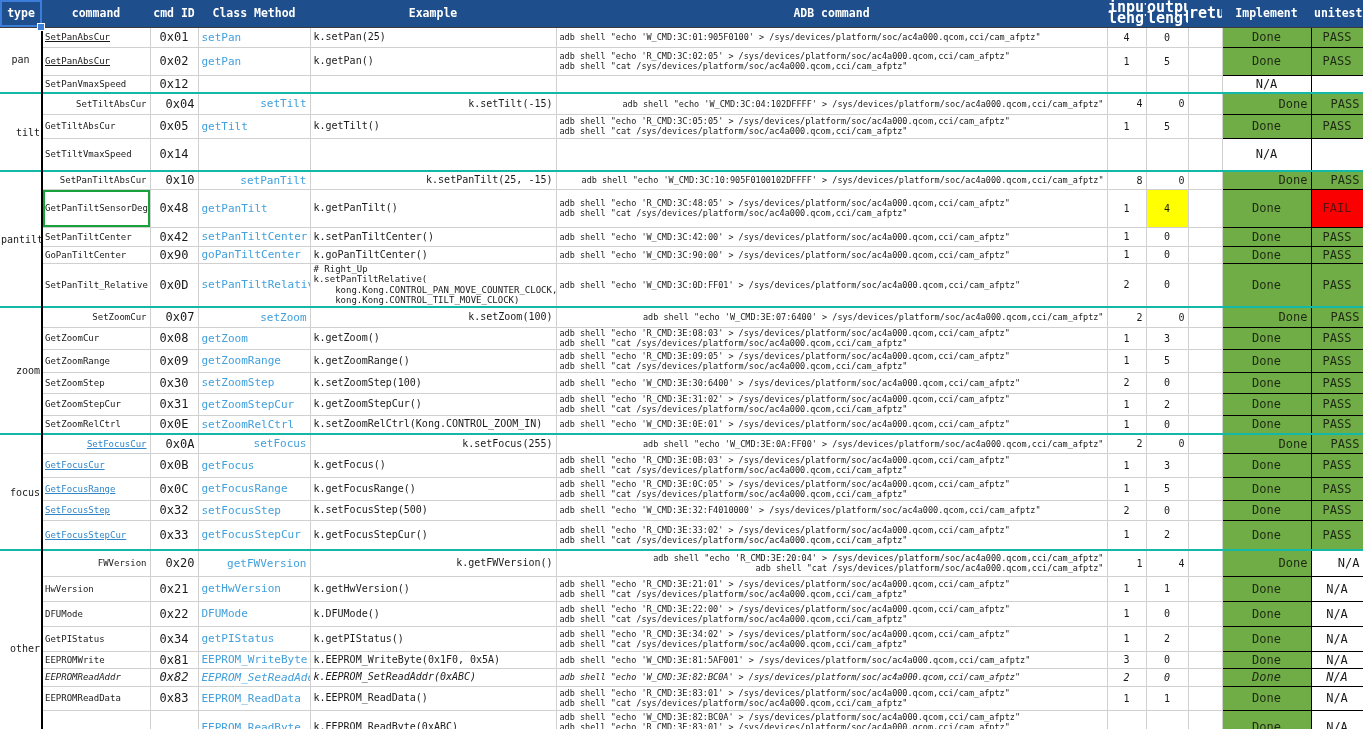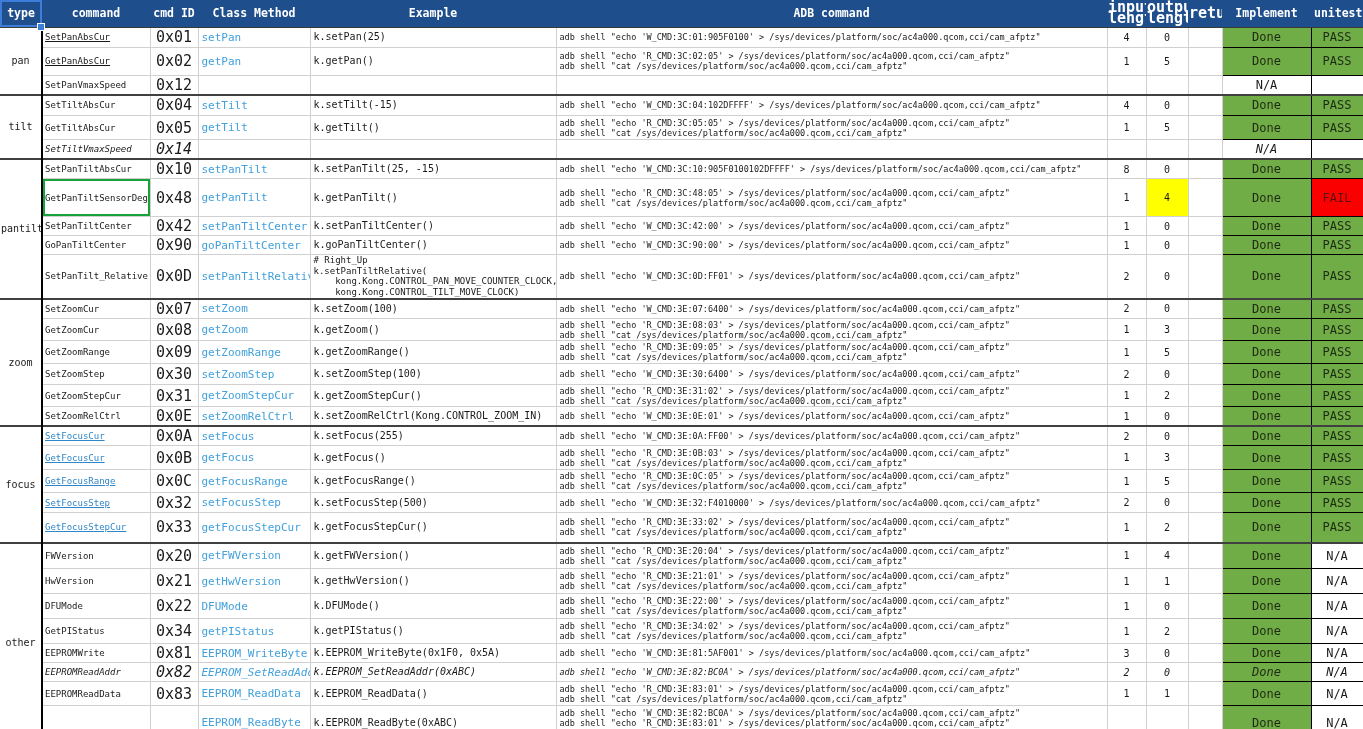--- a/index.html
+++ b/index.html
@@ -14,29 +14,29 @@
            text-align:center;}
   thead th.narrow{font-size:15px;line-height:11px;white-space:normal;padding:0 1px;}
   thead th.sel-blue{box-shadow:inset 0 0 0 2px var(--selection-blue,#3B7DD8);
                     position:relative;overflow:visible;}
   thead th.sel-blue::after{content:'';position:absolute;right:-3px;bottom:-4px;
                     width:6px;height:6px;background:var(--selection-blue,#3B7DD8);
                     border:1px solid #fff;z-index:4;}
 
   tbody td{border-right:1px solid #d0d0d0;border-top:1px solid #d0d0d0;
            font-size:10px;color:#1a1a1a;}
-  tr.sec-start td{border-top:2px solid #404040;}
+  tr.sec-start td{border-top:2px solid #14b8a6;text-align:right;}
   tr.last-row td{border-bottom:2px solid #000;}
 
   td.c-type{border-right:2px solid #000;text-align:center;font-size:10px;padding:0 1px;}
   td.c-cmd{font-size:9px;padding-left:2px;white-space:nowrap;}
   td.c-cmd.sel-green{box-shadow:inset 0 0 0 2px var(--selection-green,#17A23B);}
   span.u-dark{text-decoration:underline;color:#1a1a1a;text-align:right;}
   span.u-blue{text-decoration:underline;color:var(--link-blue,#2F86C9);}
-  td.c-id{text-align:center;font-size:15px;margin-top:11px;}
+  td.c-id{text-align:center;font-size:12px;margin-top:11px;}
   td.c-method{color:var(--method-blue,#42A0DC);font-size:11px;white-space:nowrap;}
   td.c-ex{font-size:10px;}
   td.c-ex div{white-space:pre;line-height:12px;}
   td.c-ex.multi{font-size:9px;}
   td.c-ex.multi div{line-height:10.5px;}
   td.c-adb{font-size:8.5px;}
   td.c-adb div{white-space:pre;line-height:10px;}
   td.c-num{text-align:center;font-size:10px;}
   td.c-num.yellow{background:var(--highlight-yellow,#FFFF00);}
   td.c-ret{font-size:10px;}
@@ -154,21 +154,21 @@
           <td class="c-adb">
             <div>adb shell "echo 'R_CMD:3C:05:05' &gt; /sys/devices/platform/soc/ac4a000.qcom,cci/cam_afptz"</div>
             <div>adb shell "cat /sys/devices/platform/soc/ac4a000.qcom,cci/cam_afptz"</div>
           </td>
           <td class="c-num">1</td>
           <td class="c-num">5</td>
           <td class="c-ret"></td>
           <td class="c-impl g">Done</td>
           <td class="c-unit pass">PASS</td>
         </tr>
-        <tr style="height: 18px; font-style: italic;">
+        <tr style="height: 33px;">
           <td class="c-cmd"><span>SetTiltVmaxSpeed</span></td>
           <td class="c-id">0x14</td>
           <td class="c-method"></td>
           <td class="c-ex"></td>
           <td class="c-adb"></td>
           <td class="c-num"></td>
           <td class="c-num"></td>
           <td class="c-ret"></td>
           <td class="c-impl w">N/A</td>
           <td class="c-unit none"></td>

